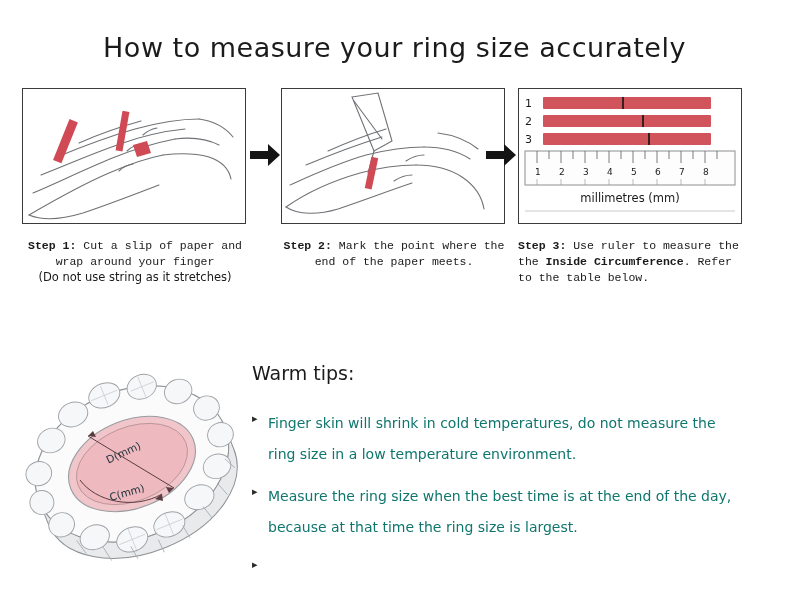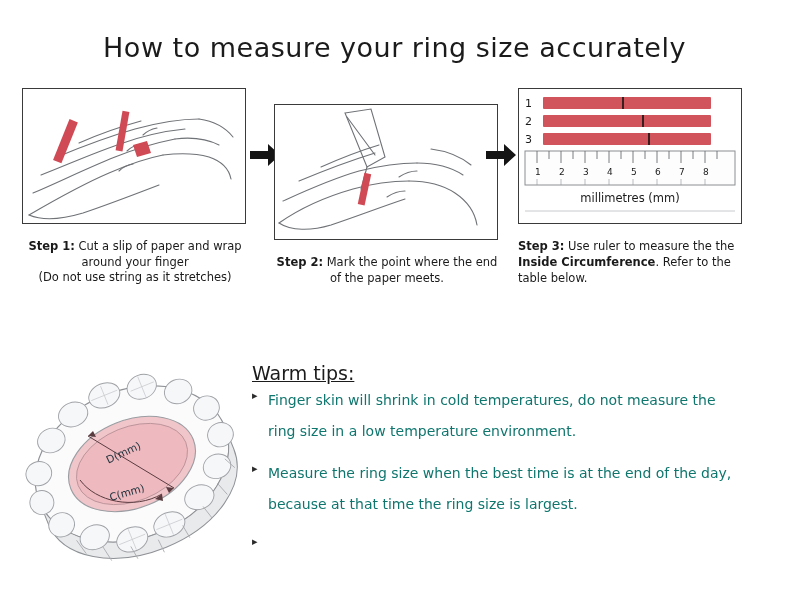--- a/index.html
+++ b/index.html
@@ -43,40 +43,41 @@
     top: 88px;
     width: 745px;
     height: 250px;
   }
   .step {
     position: absolute;
     top: 0;
     width: 226px;
   }
   .step-1 { left: 0px; }
-  .step-2 { left: 252px; margin-top: 16px; }
+  .step-2 { left: 259px; }
   .step-3 { left: 496px; }
 
   .frame {
     width: 224px;
     height: 136px;
     border: 1px solid #3a3a3a;
     background: #fff;
     position: relative;
     overflow: hidden;
     box-sizing: border-box;
   }
   .frame svg { display: block; }
 
   .step-caption {
     margin-top: 14px;
     font-size: 11.5px;
     line-height: 16px;
     text-align: center;
     color: #1a1a1a;
+    font-family: Liberation Mono, monospace;
   }
   .step-caption .lead {
     font-weight: bold;
   }
   .step-caption.left {
     text-align: left;
   }
   .step-note {
     margin-top: 0;
     font-size: 11.5px;
@@ -98,23 +99,22 @@
   
   .tips {
     position: absolute;
     left: 252px;
     top: 362px;
     width: 520px;
   }
   .tips-title {
     font-size: 19px;
     color: #1b1b1b;
-    margin-bottom: 1px;
+    margin-bottom: 24px;
     font-weight: 400;
-    text-decoration: underline;
   }
   .tip {
     display: flex;
     align-items: flex-start;
     margin-bottom: 11px;
   }
   .tip .bullet {
     flex: 0 0 auto;
     width: 16px;
     font-size: 11px;

